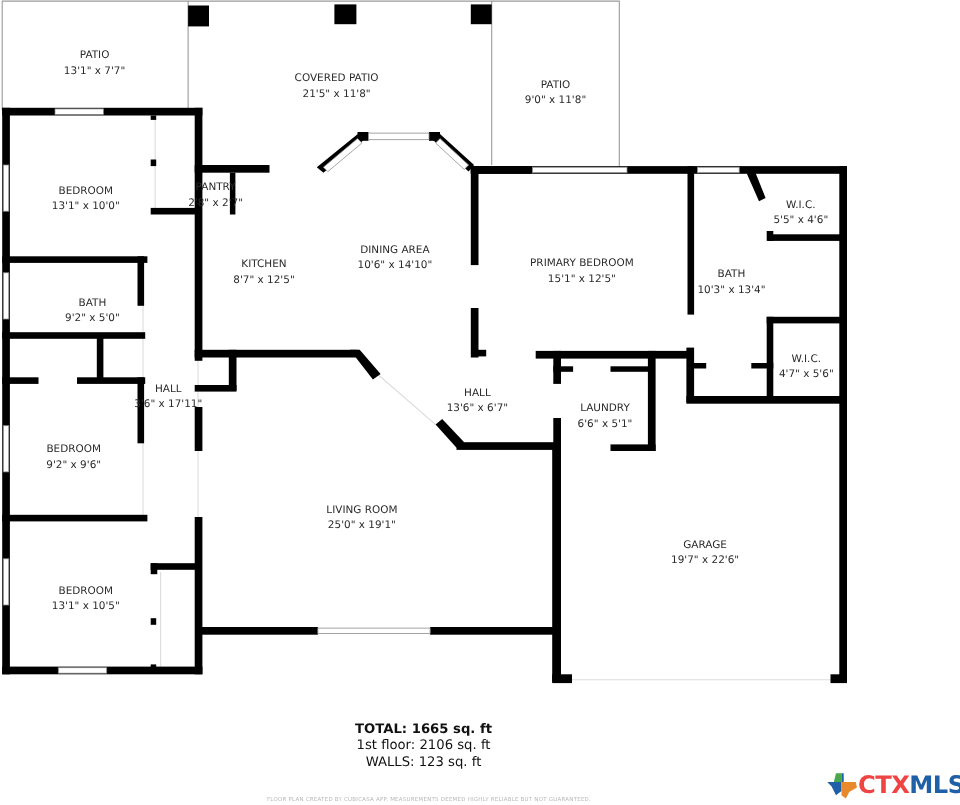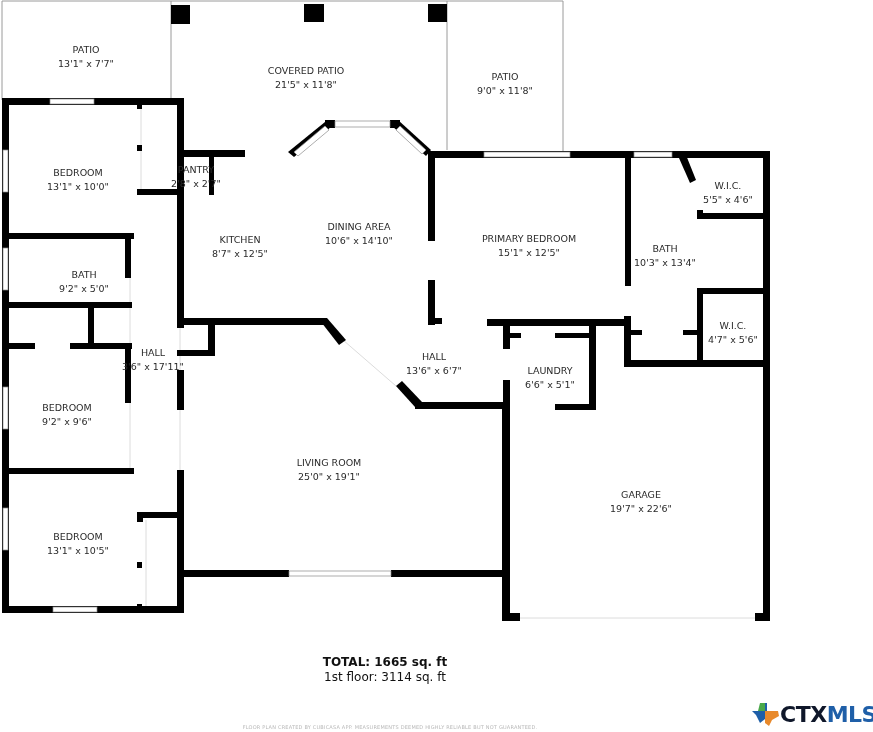--- a/index.html
+++ b/index.html
@@ -8,21 +8,21 @@
   #plan { position:absolute; left:0; top:0; }
   .room-label { font-family:"DejaVu Sans", sans-serif; font-size:9.5px; fill:#2a2a2a; text-anchor:middle; }
   .summary { position:absolute; left:0; width:770px; top:655px; text-align:center;
              font-family:"DejaVu Sans", sans-serif; color:#111; }
   .summary .total { font-size:12px; font-weight:bold; line-height:15px; }
   .summary .line { font-size:12px; line-height:15px; }
   .disclaimer { position:absolute; left:150px; width:480px; top:724px; text-align:center;
                 font-size:5px; color:#b8b8b8; letter-spacing:0.2px; font-family:"DejaVu Sans", sans-serif; }
   .logo { position:absolute; left:752px; top:700px; height:28px; display:flex; align-items:center; }
   .logo .brand { font-family:"DejaVu Sans", sans-serif; font-size:22px; font-weight:bold; letter-spacing:-0.5px; }
-  .logo .ctx { color:#0f172a; }
+  .logo .ctx { color:#ef4444; }
   .logo .mls { color:#1f5fa8; }
 </style>
 </head>
 <body>
 
 <svg id="plan" width="873" height="650" viewBox="0 0 873 650">
 
   <g fill="none" stroke="#9a9a9a" stroke-width="1">
     <polyline points="2,100 2,1 171,1 171,100"></polyline>
     <polyline points="171,1 447,1 447,150"></polyline>
@@ -215,21 +215,22 @@
       </g>
       <g>
         <text class="room-label" x="78" y="540">BEDROOM</text>
         <text class="room-label" x="78" y="554">13'1" x 10'5"</text>
       </g>
     </g>
 </svg>
 
 <div class="summary">
   <div class="total">TOTAL: 1665 sq. ft</div>
-  <div class="line">1st floor: 3114 sq. ft</div>
+  <div class="line">1st floor: 2106 sq. ft</div>
+  <div class="line">WALLS: 123 sq. ft</div>
 </div>
 <div class="disclaimer">FLOOR PLAN CREATED BY CUBICASA APP. MEASUREMENTS DEEMED HIGHLY RELIABLE BUT NOT GUARANTEED.</div>
 
 <div class="logo">
   <svg width="28" height="26" viewBox="0 0 28 26">
     <polygon points="8,2 13,2 13,10 6,10" fill="#4aa84a"></polygon>
     <polygon points="13,2 15,2 15,10 13,10" fill="#1f5fa8"></polygon>
     <polygon points="0,10 13,10 13,18 8,22 4,14" fill="#1f5fa8"></polygon>
     <polygon points="13,10 26,10 27,15 20,19 17,25 13,22" fill="#e8892b"></polygon>
   </svg>

